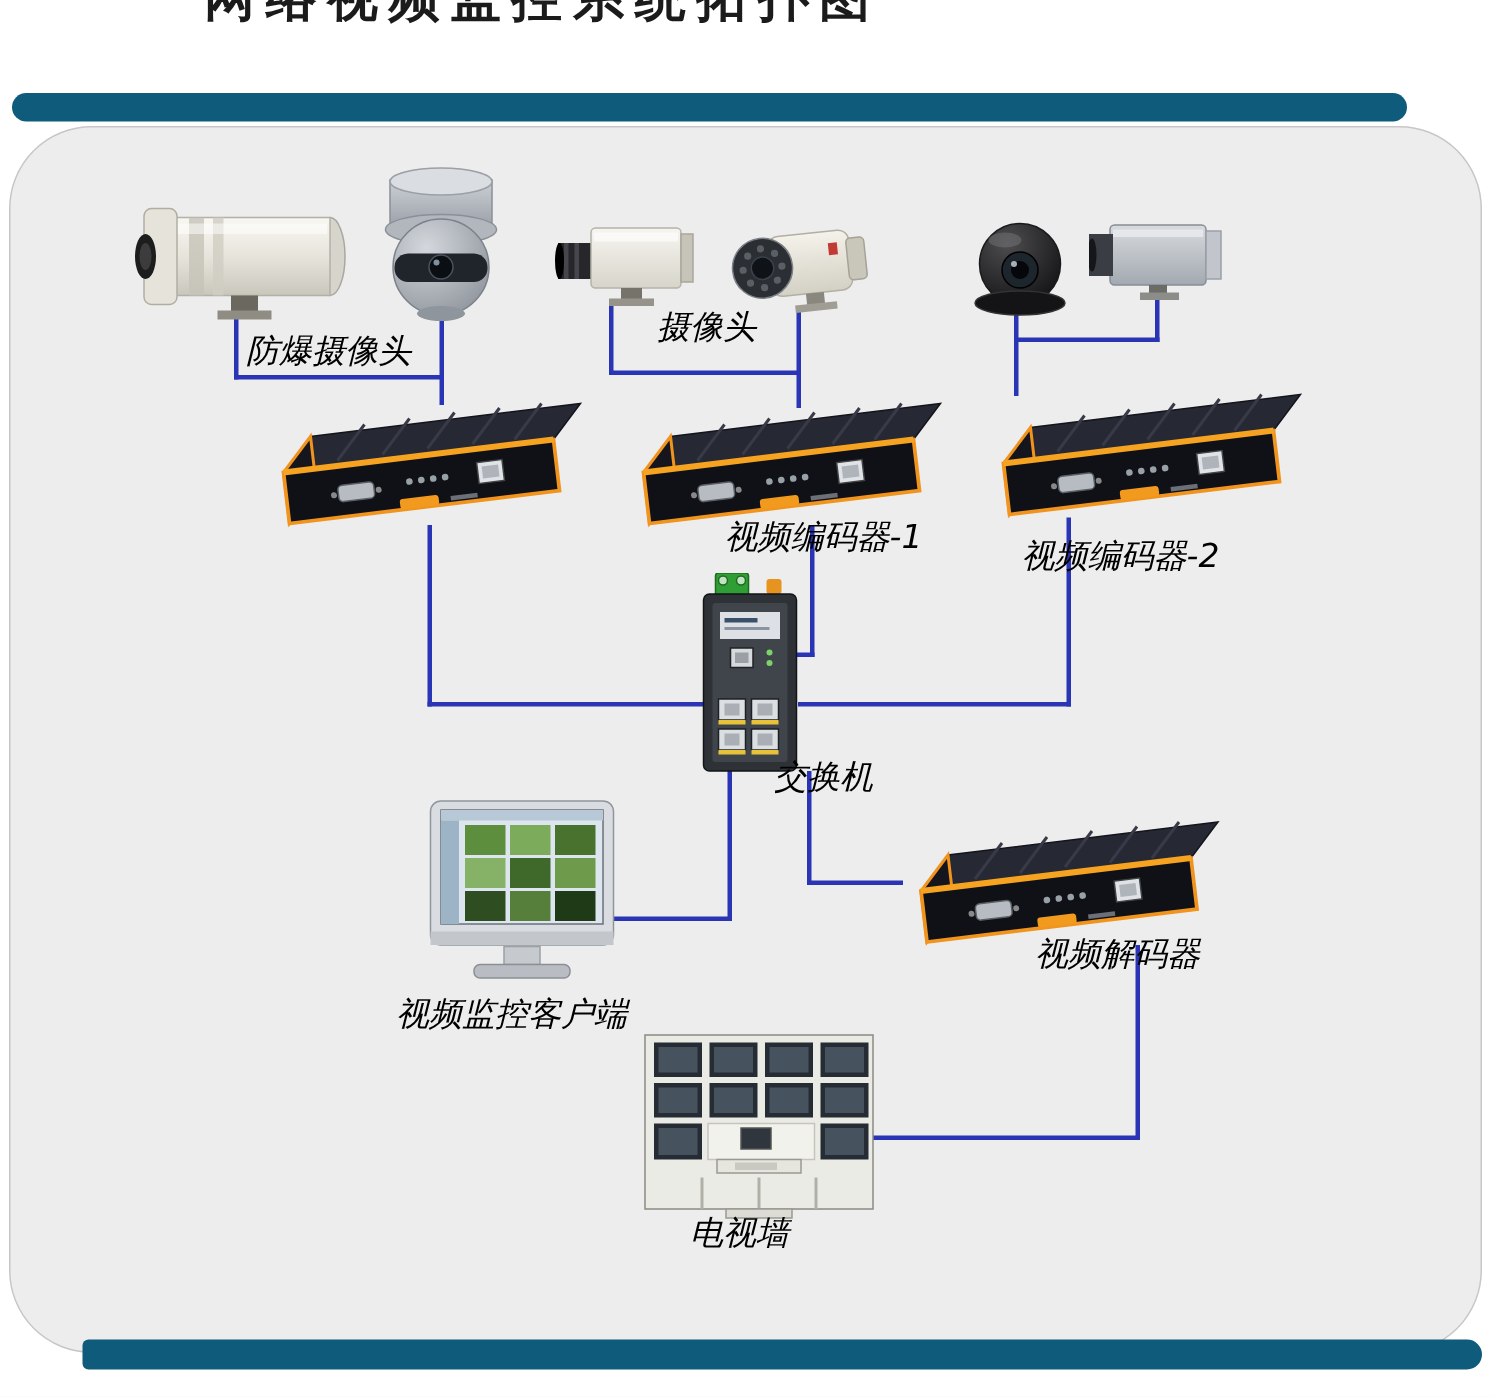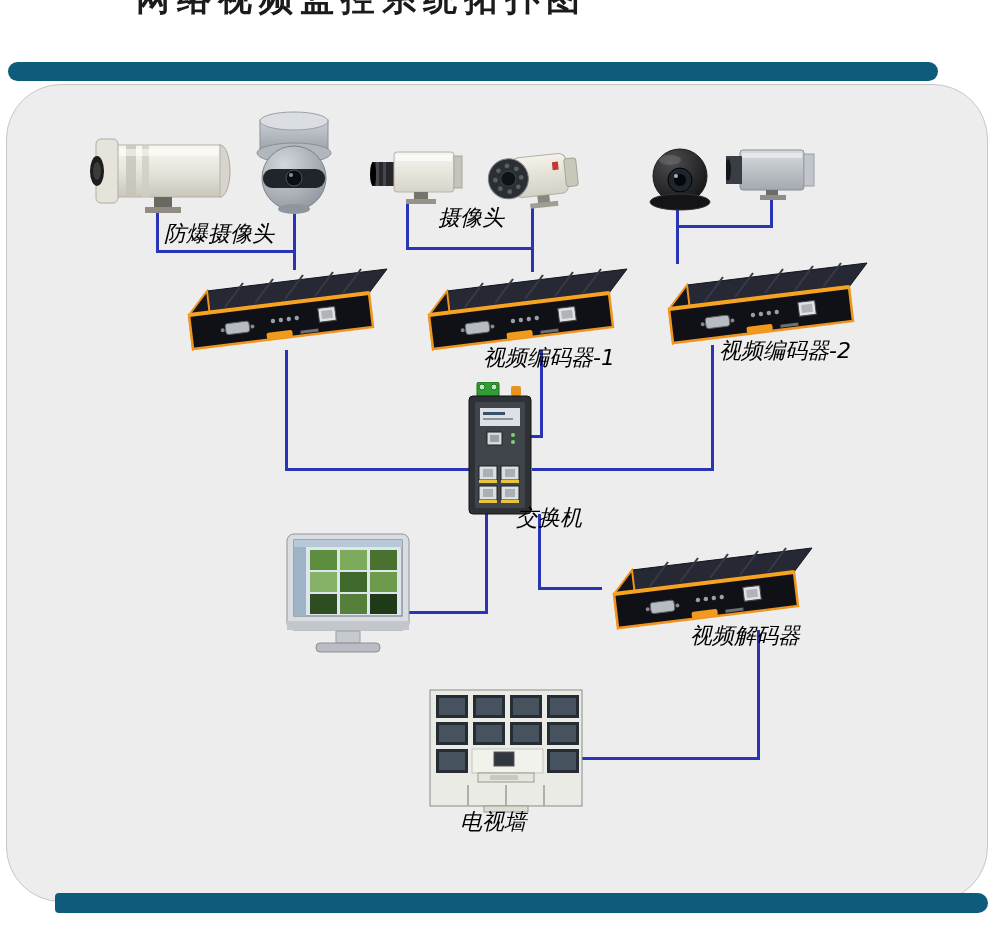--- a/index.html
+++ b/index.html
@@ -393,18 +393,19 @@
         <line x1="78" y1="97" x2="78" y2="118"></line>
         <line x1="116" y1="97" x2="116" y2="118"></line>
       </g>
       <rect x="56" y="118" width="44" height="6" fill="#dcdcd4" stroke="#9a9a92"></rect>
     </svg>
   </div>
 
   <div class="lbl" style="left:164px;top:219px;">防爆摄像头</div>
   <div class="lbl" style="left:438px;top:203px;">摄像头</div>
   <div class="lbl" style="left:483px;top:343px;">视频编码器-1</div>
-  <div class="lbl" style="left:681px;top:336px;margin-left:38px;">视频编码器-2</div>
+  <div class="lbl" style="left:681px;top:356px;">视频编码器-2</div>
   <div class="lbl" style="left:516px;top:503px;">交换机</div>
+  <div class="lbl" style="left:264px;top:661px;">视频监控客户端</div>
   <div class="lbl" style="left:690px;top:621px;text-align:center;">视频解码器</div>
   <div class="lbl" style="left:460px;top:807px;text-align:right;">电视墙</div>
 
 </div>
 
 </body></html>

